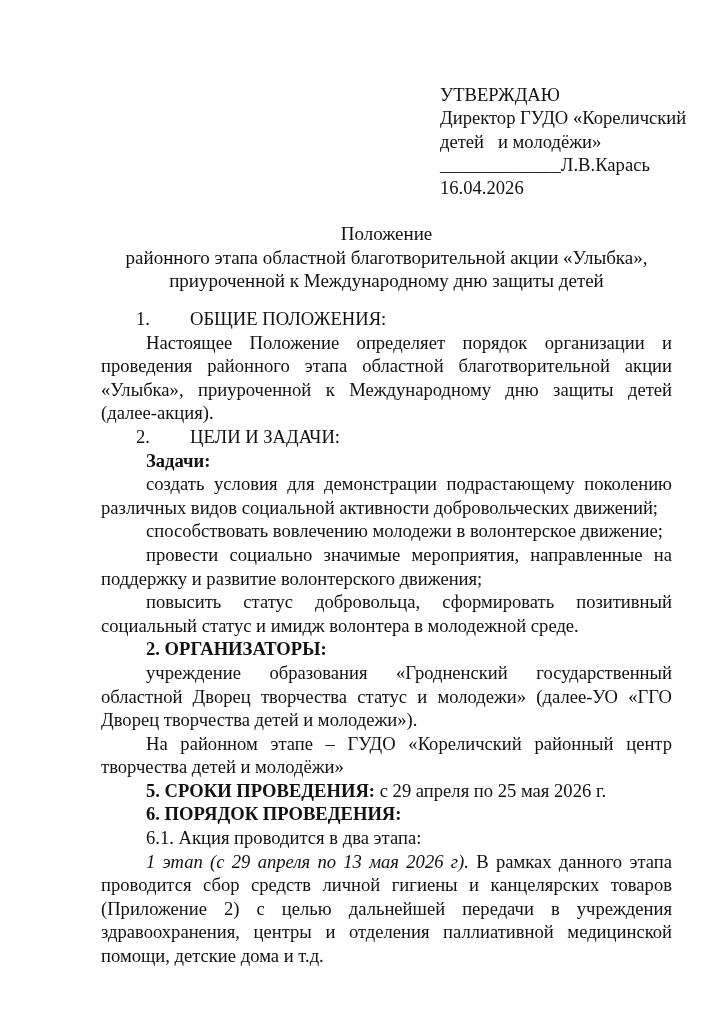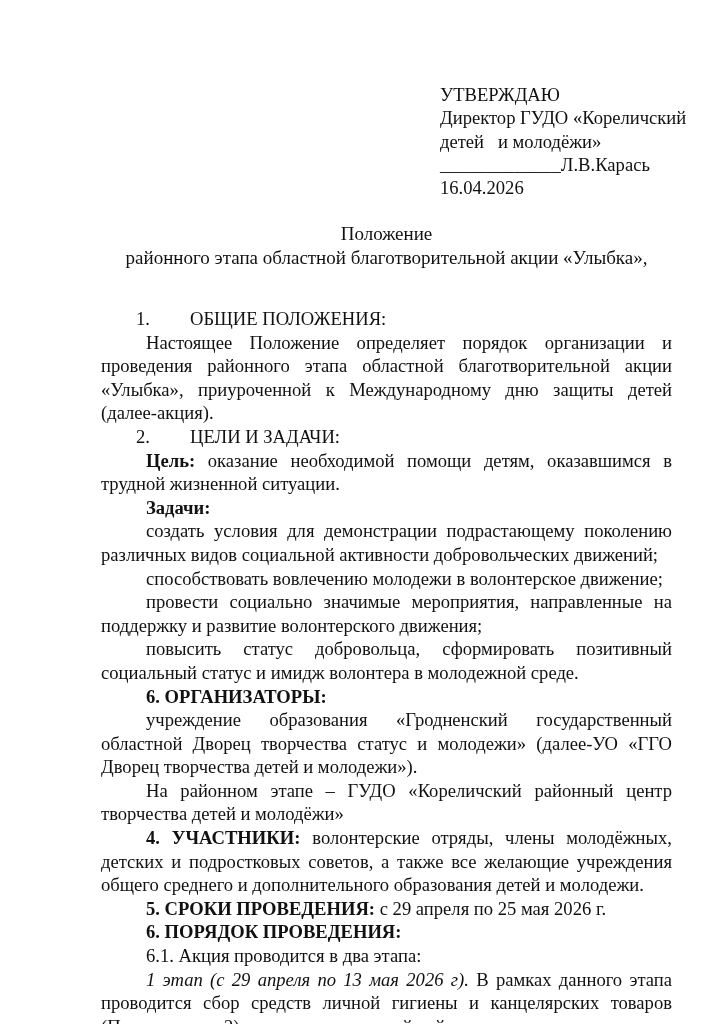--- a/index.html
+++ b/index.html
@@ -39,40 +39,39 @@
     <div>УТВЕРЖДАЮ</div>
     <div>Директор ГУДО «Кореличский</div>
     <div style="white-space: pre;">детей   и молодёжи»</div>
     <div><span class="sig-line">_____________</span><span>Л.В.Карась</span></div>
     <div>16.04.2026</div>
   </div>
 
   <div class="title-block">
     <div>Положение</div>
     <div>районного этапа областной благотворительной акции «Улыбка»,</div>
+    <div>приуроченной к Международному дню защиты детей</div>
   </div>
 
   <div class="body">
 
     <p class="h-num"><span class="num">1.</span><span>ОБЩИЕ ПОЛОЖЕНИЯ:</span></p>
     <p class="p">Настоящее Положение определяет порядок организации и проведения районного этапа областной благотворительной акции «Улыбка», приуроченной к Международному дню защиты детей (далее-акция).</p>
 
     <p class="h-num"><span class="num">2.</span><span>ЦЕЛИ И ЗАДАЧИ:</span></p>
-    <p class="p"><span class="h-inline">Цель:</span><span> оказание необходимой помощи детям, оказавшимся в трудной жизненной ситуации.</span></p>
     <p class="h-block">Задачи:</p>
     <p class="p">создать условия для демонстрации подрастающему поколению различных видов социальной активности добровольческих движений;</p>
     <p class="p">способствовать вовлечению молодежи в волонтерское движение;</p>
     <p class="p">провести социально значимые мероприятия, направленные на поддержку и развитие волонтерского движения;</p>
     <p class="p">повысить статус добровольца, сформировать позитивный социальный статус и имидж волонтера в молодежной среде.</p>
 
-    <p class="h-block">6. ОРГАНИЗАТОРЫ:</p>
+    <p class="h-block">2. ОРГАНИЗАТОРЫ:</p>
     <p class="p">учреждение образования «Гродненский государственный областной Дворец творчества статус и молодежи» (далее-УО «ГГО Дворец творчества детей и молодежи»).</p>
     <p class="p">На районном этапе – ГУДО «Кореличский районный центр творчества детей и молодёжи»</p>
 
-    <p class="p"><span class="h-inline">4. УЧАСТНИКИ:</span><span> волонтерские отряды, члены молодёжных, детских и подростковых советов, а также все желающие учреждения общего среднего и дополнительного образования детей и молодежи.</span></p>
 
     <p class="p"><span class="h-inline">5. СРОКИ ПРОВЕДЕНИЯ:</span><span> с 29 апреля по 25 мая 2026 г.</span></p>
 
     <p class="h-block">6. ПОРЯДОК ПРОВЕДЕНИЯ:</p>
     <p class="p">6.1. Акция проводится в два этапа:</p>
     <p class="p"><span class="it">1 этап (с 29 апреля по 13 мая 2026 г).</span><span> В рамках данного этапа проводится сбор средств личной гигиены и канцелярских товаров (Приложение 2) с целью дальнейшей передачи в учреждения здравоохранения, центры и отделения паллиативной медицинской помощи, детские дома и т.д.</span></p>
 
   </div>
 </div>
 

